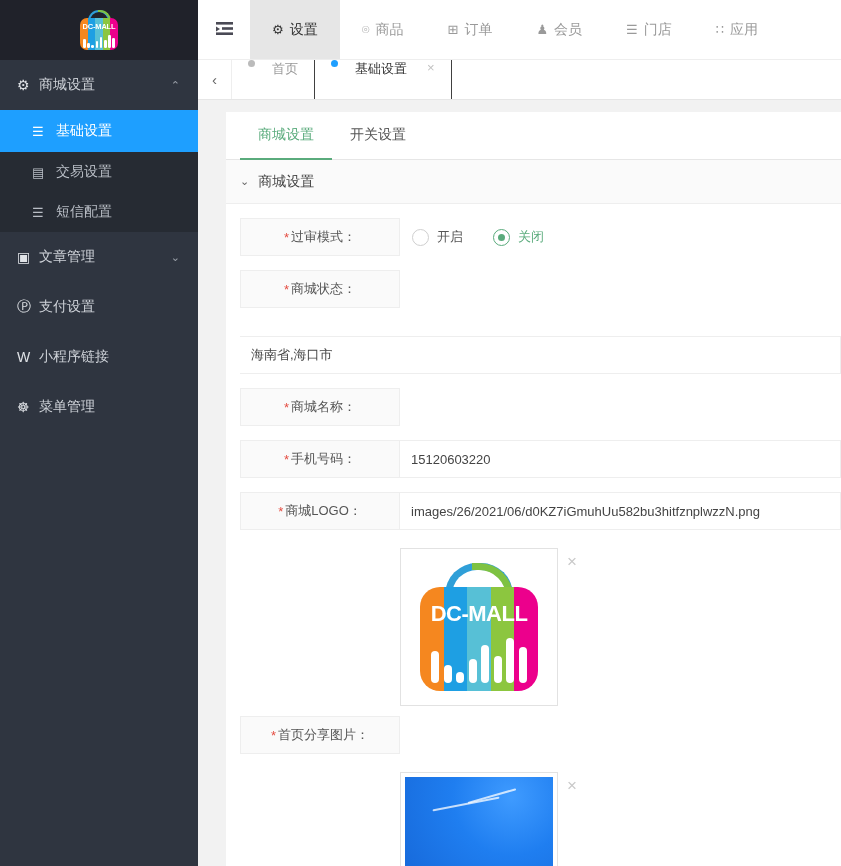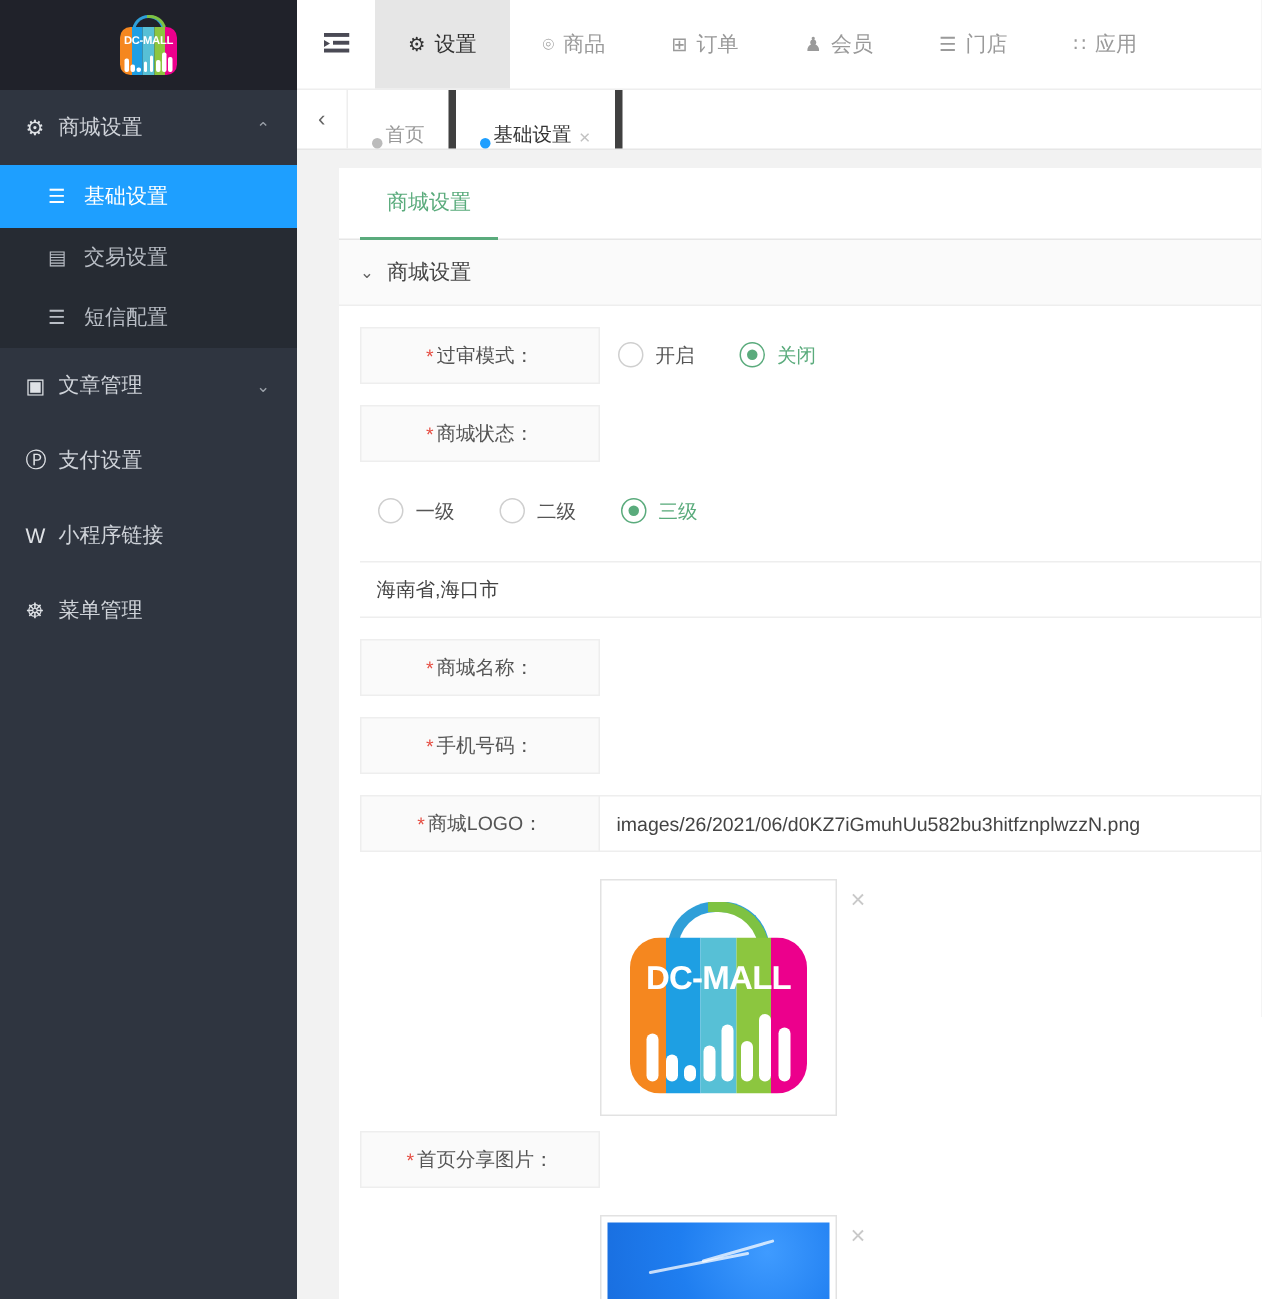--- a/index.html
+++ b/index.html
@@ -88,23 +88,23 @@
 
   .tabbar {
     height: 40px; background: #fff; display: flex; align-items: stretch;
     border-bottom: 1px solid #e6e6e6;
   }
   .tab-back {
     width: 34px; display: flex; align-items: center; justify-content: center;
     border-right: 1px solid #eee; color: #666; font-size: 15px; cursor: pointer;
   }
   .tab {
-    display: flex; align-items: flex-end; gap: 2px;
+    display: flex; align-items: flex-start; gap: 17px;
     padding: 0 16px; font-size: 13px; color: #999;
-    border-right: 5px solid #404040; cursor: pointer;
+    border-right: 1px solid #404040; cursor: pointer;
   }
   .tab .dot { width: 7px; height: 7px; border-radius: 50%; background: #bbb; }
   .tab.active { color: #333; }
   .tab.active .dot { background: #1e9fff; }
   .tab .x { color: #c2c2c2; font-size: 13px; margin-left: 3px; }
 
   .page { padding: 12px 0 0 28px; height: 786px; overflow: hidden; }
   .card { background: #fff; min-height: 760px; }
 
   .card-tabs {
@@ -134,21 +134,21 @@
     font-size: 13px; color: #555; text-align: center;
   }
   .lbl .req { color: #e54d42; margin-right: 2px; }
   .ctrl {
     flex: 1; min-height: 38px; border: 1px solid #eee; border-left: none;
     display: flex; align-items: center; padding: 0 11px;
     font-size: 13px; color: #444;
   }
   .ctrl.plain { border: none; padding-left: 12px; }
 
-  .radio { display: flex; align-items: flex-start; gap: 8px; margin-right: 30px; cursor: pointer; }
+  .radio { display: flex; align-items: center; gap: 8px; margin-right: 30px; cursor: pointer; }
   .radio .rb {
     width: 17px; height: 17px; border-radius: 50%;
     border: 1px solid #cfcfcf; background: #fff;
     display: flex; align-items: center; justify-content: center;
   }
   .radio .rl { font-size: 13px; color: #555; }
   .radio.on .rb { border-color: #5aab7c; }
   .radio.on .rb::after { content: ""; width: 7px; height: 7px; border-radius: 50%; background: #5aab7c; }
   .radio.on .rl { color: #5aab7c; }
 
@@ -317,20 +317,23 @@
       </div>
     </div>
 
     <div class="page">
       <div class="card">
 
         <div class="card-tabs">
           <div class="card-tab active">
             <span>商城设置</span>
           </div>
+          <div class="card-tab">
+            <span>开关设置</span>
+          </div>
         </div>
 
         <div class="section-head">
           <span class="chev">⌄</span>
           <span>商城设置</span>
         </div>
 
         <div class="form">
 
           <div class="row">
@@ -351,52 +354,39 @@
           </div>
 
           <div class="row">
             <div class="lbl">
               <span class="req">*</span>
               <span>商城状态：</span>
             </div>
           </div>
 
           <div class="row">
-            <div class="ctrl plain">
-              <div class="radio">
-                <span class="rb"></span>
-                <span class="rl">一级</span>
-              </div>
-              <div class="radio">
-                <span class="rb"></span>
-                <span class="rl">二级</span>
-              </div>
-              <div class="radio on">
-                <span class="rb"></span>
-                <span class="rl">三级</span>
-              </div>
-            </div>
           </div>
 
           <div class="row">
             <div class="ctrl">海南省,海口市</div>
           </div>
 
           <div class="row">
             <div class="lbl">
               <span class="req">*</span>
               <span>商城名称：</span>
             </div>
           </div>
 
           <div class="row">
             <div class="lbl">
               <span class="req">*</span>
               <span>手机号码：</span>
             </div>
+            <div class="ctrl">15120603220</div>
           </div>
 
           <div class="row">
             <div class="lbl">
               <span class="req">*</span>
               <span>商城LOGO：</span>
             </div>
             <div class="ctrl">images/26/2021/06/d0KZ7iGmuhUu582bu3hitfznplwzzN.png</div>
           </div>
           <div class="thumbrow">

